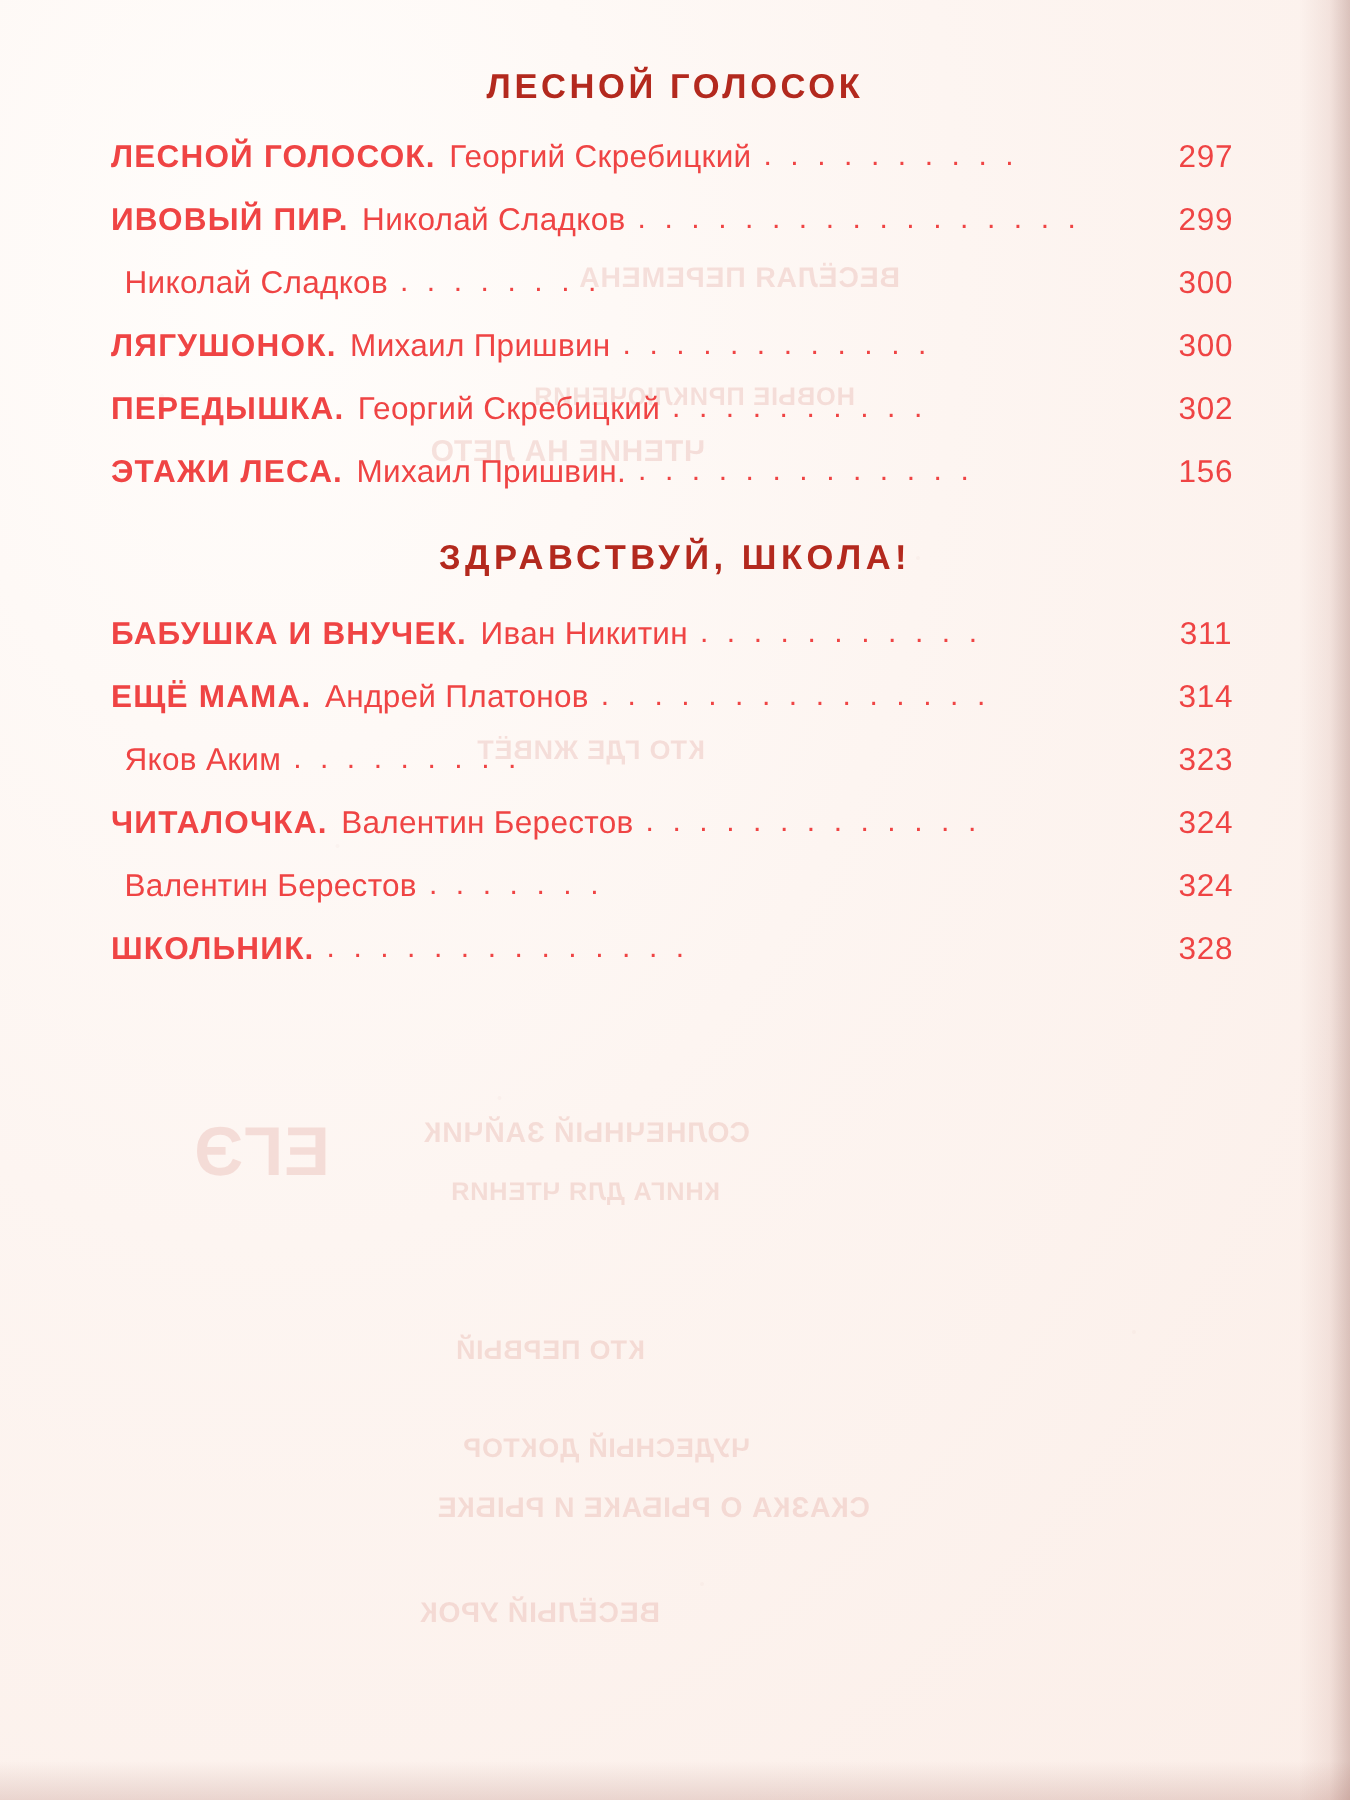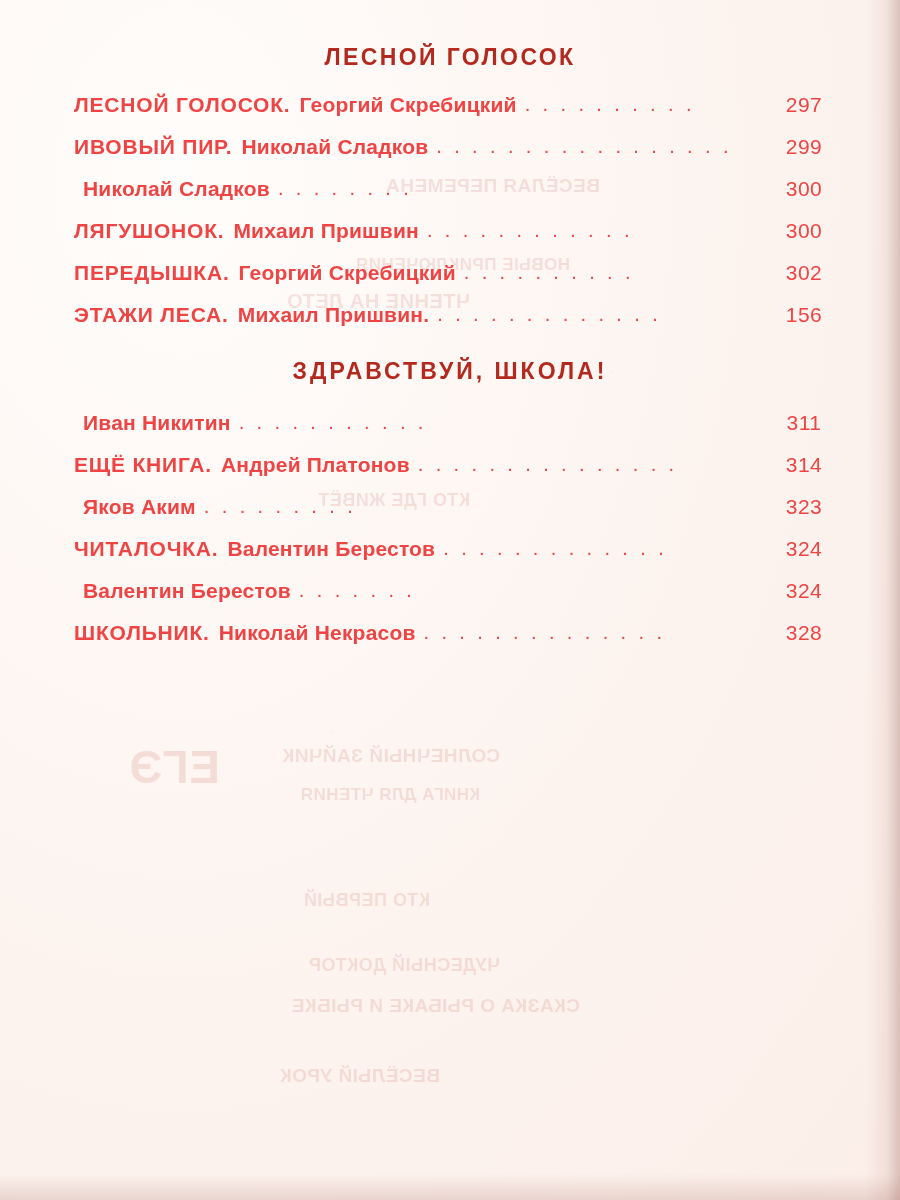--- a/index.html
+++ b/index.html
@@ -105,21 +105,21 @@
     color: #ef4444;
     font-size: 21px;
     margin-bottom: 18px;
     white-space: nowrap;
   }
   .toc-title {
     font-weight: bold;
     letter-spacing: 0.8px;
   }
   .toc-author {
-    font-weight: bold;
+    font-weight: normal;
     margin-left: 9px;
     letter-spacing: 0.2px;
   }
   .toc-dots {
     flex: 1 1 auto;
     margin: 0 8px;
     overflow: hidden;
     white-space: nowrap;
     letter-spacing: 3.4px;
     font-size: 20px;
@@ -199,27 +199,28 @@
       <span class="toc-author">Михаил Пришвин.</span>
       <span class="toc-dots">. . . . . . . . . . . . .</span>
       <span class="toc-page">156</span>
     </div>
   </div>
 
   <div class="section section-school">
     <h2 class="section-title school">ЗДРАВСТВУЙ, ШКОЛА!</h2>
 
     <div class="toc-row">
+      <span class="toc-title">БАБУШКА И ВНУЧЕК.</span>
       <span class="toc-author">Иван Никитин</span>
       <span class="toc-dots">. . . . . . . . . . .</span>
       <span class="toc-page">311</span>
     </div>
 
     <div class="toc-row">
-      <span class="toc-title">ЕЩЁ КНИГА.</span>
+      <span class="toc-title">ЕЩЁ МАМА.</span>
       <span class="toc-author">Андрей Платонов</span>
       <span class="toc-dots">. . . . . . . . . . . . . . .</span>
       <span class="toc-page">314</span>
     </div>
 
     <div class="toc-row">
       <span class="toc-author">Яков Аким</span>
       <span class="toc-dots">. . . . . . . . .</span>
       <span class="toc-page">323</span>
     </div>
@@ -232,21 +233,20 @@
     </div>
 
     <div class="toc-row">
       <span class="toc-author">Валентин Берестов</span>
       <span class="toc-dots">. . . . . . .</span>
       <span class="toc-page">324</span>
     </div>
 
     <div class="toc-row">
       <span class="toc-title">ШКОЛЬНИК.</span>
-      <span class="toc-author">Николай Некрасов</span>
       <span class="toc-dots">. . . . . . . . . . . . . .</span>
       <span class="toc-page">328</span>
     </div>
   </div>
 
 </div>
 
 <div class="edge-right"></div>
 <div class="edge-bottom"></div>
 

